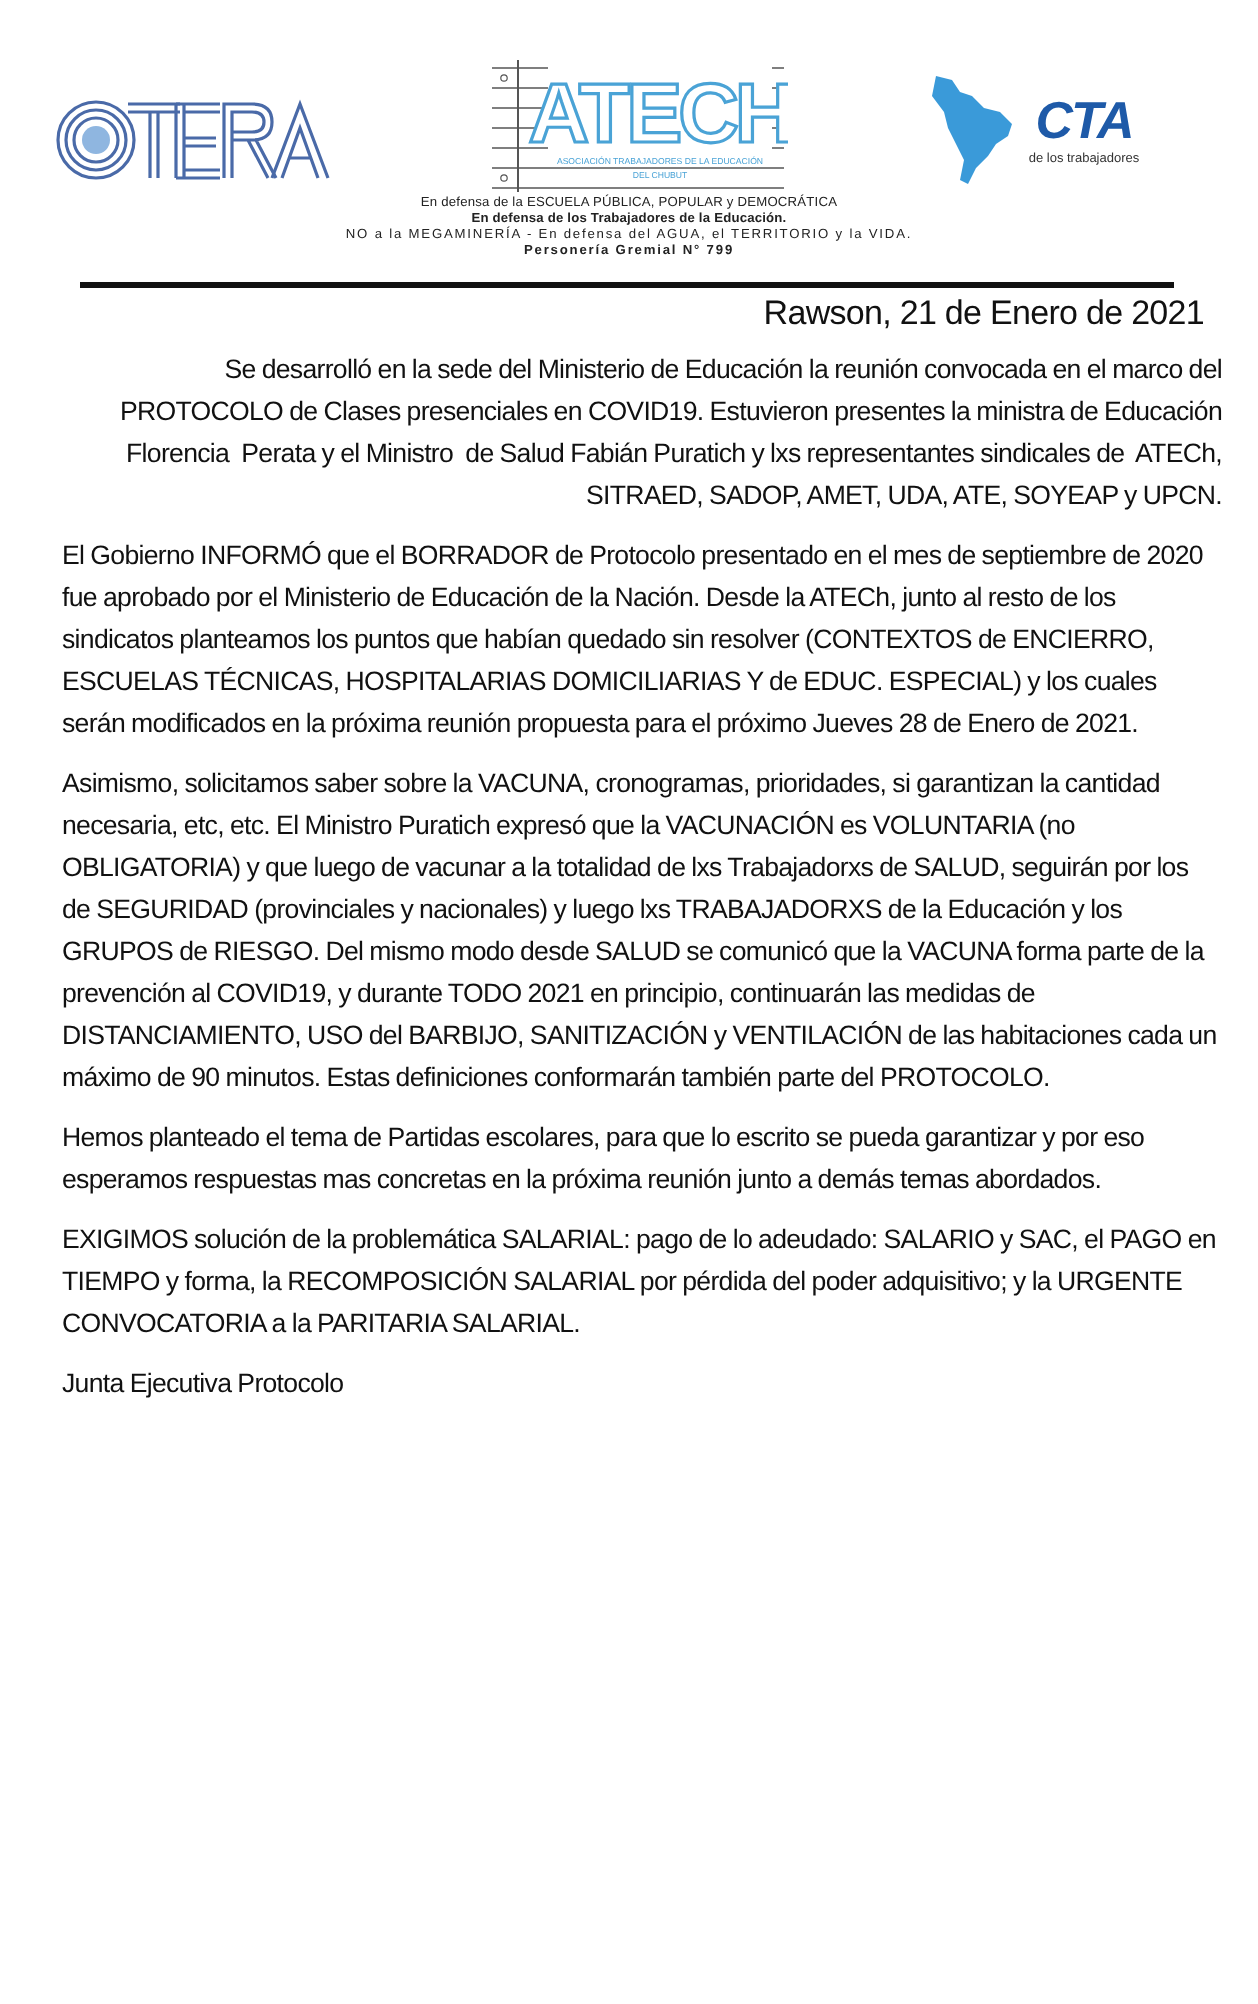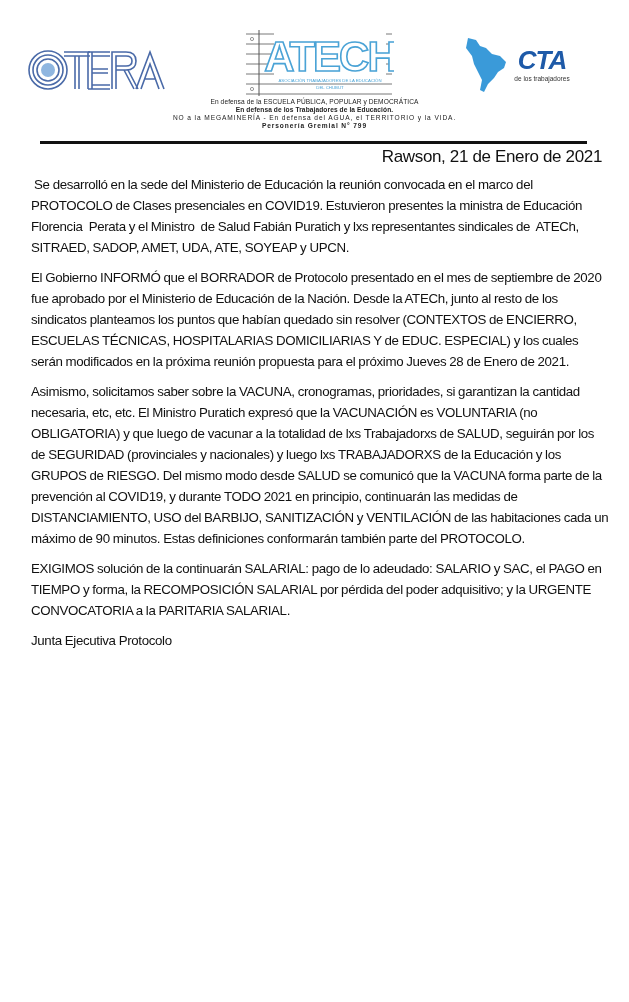--- a/index.html
+++ b/index.html
@@ -64,18 +64,19 @@
   <div class="b">En defensa de los Trabajadores de la Educación.</div>
   <div class="spaced">NO a la MEGAMINERÍA - En defensa del AGUA, el TERRITORIO y la VIDA.</div>
   <div class="b spaced">Personería Gremial N° 799</div>
 </div>
 
 <div class="rule"></div>
 
 <div class="date">Rawson, 21 de Enero de 2021</div>
 
 <div class="body">
-  <p style="white-space: pre-wrap;"> Se desarrolló en la sede del Ministerio de Educación la reunión convocada en el marco del PROTOCOLO de Clases presenciales en COVID19. Estuvieron presentes la ministra de Educación Florencia  Perata y el Ministro  de Salud Fabián Puratich y lxs representantes sindicales de  ATECh, SITRAED, SADOP, AMET, UDA, ATE, SOYEAP y UPCN.</p>
+  <p style="white-space: pre-wrap; text-align: right;"> Se desarrolló en la sede del Ministerio de Educación la reunión convocada en el marco del PROTOCOLO de Clases presenciales en COVID19. Estuvieron presentes la ministra de Educación Florencia  Perata y el Ministro  de Salud Fabián Puratich y lxs representantes sindicales de  ATECh, SITRAED, SADOP, AMET, UDA, ATE, SOYEAP y UPCN.</p>
   <p>El Gobierno INFORMÓ que el BORRADOR de Protocolo presentado en el mes de septiembre de 2020 fue aprobado por el Ministerio de Educación de la Nación. Desde la ATECh, junto al resto de los sindicatos planteamos los puntos que habían quedado sin resolver (CONTEXTOS de ENCIERRO, ESCUELAS TÉCNICAS, HOSPITALARIAS DOMICILIARIAS Y de EDUC. ESPECIAL) y los cuales serán modificados en la próxima reunión propuesta para el próximo Jueves 28 de Enero de 2021.</p>
   <p>Asimismo, solicitamos saber sobre la VACUNA, cronogramas, prioridades, si garantizan la cantidad necesaria, etc, etc. El Ministro Puratich expresó que la VACUNACIÓN es VOLUNTARIA (no OBLIGATORIA) y que luego de vacunar a la totalidad de lxs Trabajadorxs de SALUD, seguirán por los de SEGURIDAD (provinciales y nacionales) y luego lxs TRABAJADORXS de la Educación y los GRUPOS de RIESGO. Del mismo modo desde SALUD se comunicó que la VACUNA forma parte de la prevención al COVID19, y durante TODO 2021 en principio, continuarán las medidas de DISTANCIAMIENTO, USO del BARBIJO, SANITIZACIÓN y VENTILACIÓN de las habitaciones cada un máximo de 90 minutos. Estas definiciones conformarán también parte del PROTOCOLO.</p>
-  <p>EXIGIMOS solución de la continuarán SALARIAL: pago de lo adeudado: SALARIO y SAC, el PAGO en TIEMPO y forma, la RECOMPOSICIÓN SALARIAL por pérdida del poder adquisitivo; y la URGENTE CONVOCATORIA a la PARITARIA SALARIAL.</p>
+  <p>Hemos planteado el tema de Partidas escolares, para que lo escrito se pueda garantizar y por eso esperamos respuestas mas concretas en la próxima reunión junto a demás temas abordados.</p>
+  <p>EXIGIMOS solución de la problemática SALARIAL: pago de lo adeudado: SALARIO y SAC, el PAGO en TIEMPO y forma, la RECOMPOSICIÓN SALARIAL por pérdida del poder adquisitivo; y la URGENTE CONVOCATORIA a la PARITARIA SALARIAL.</p>
   <p class="sig">Junta Ejecutiva Protocolo</p>
 </div>
 
 </body></html>

